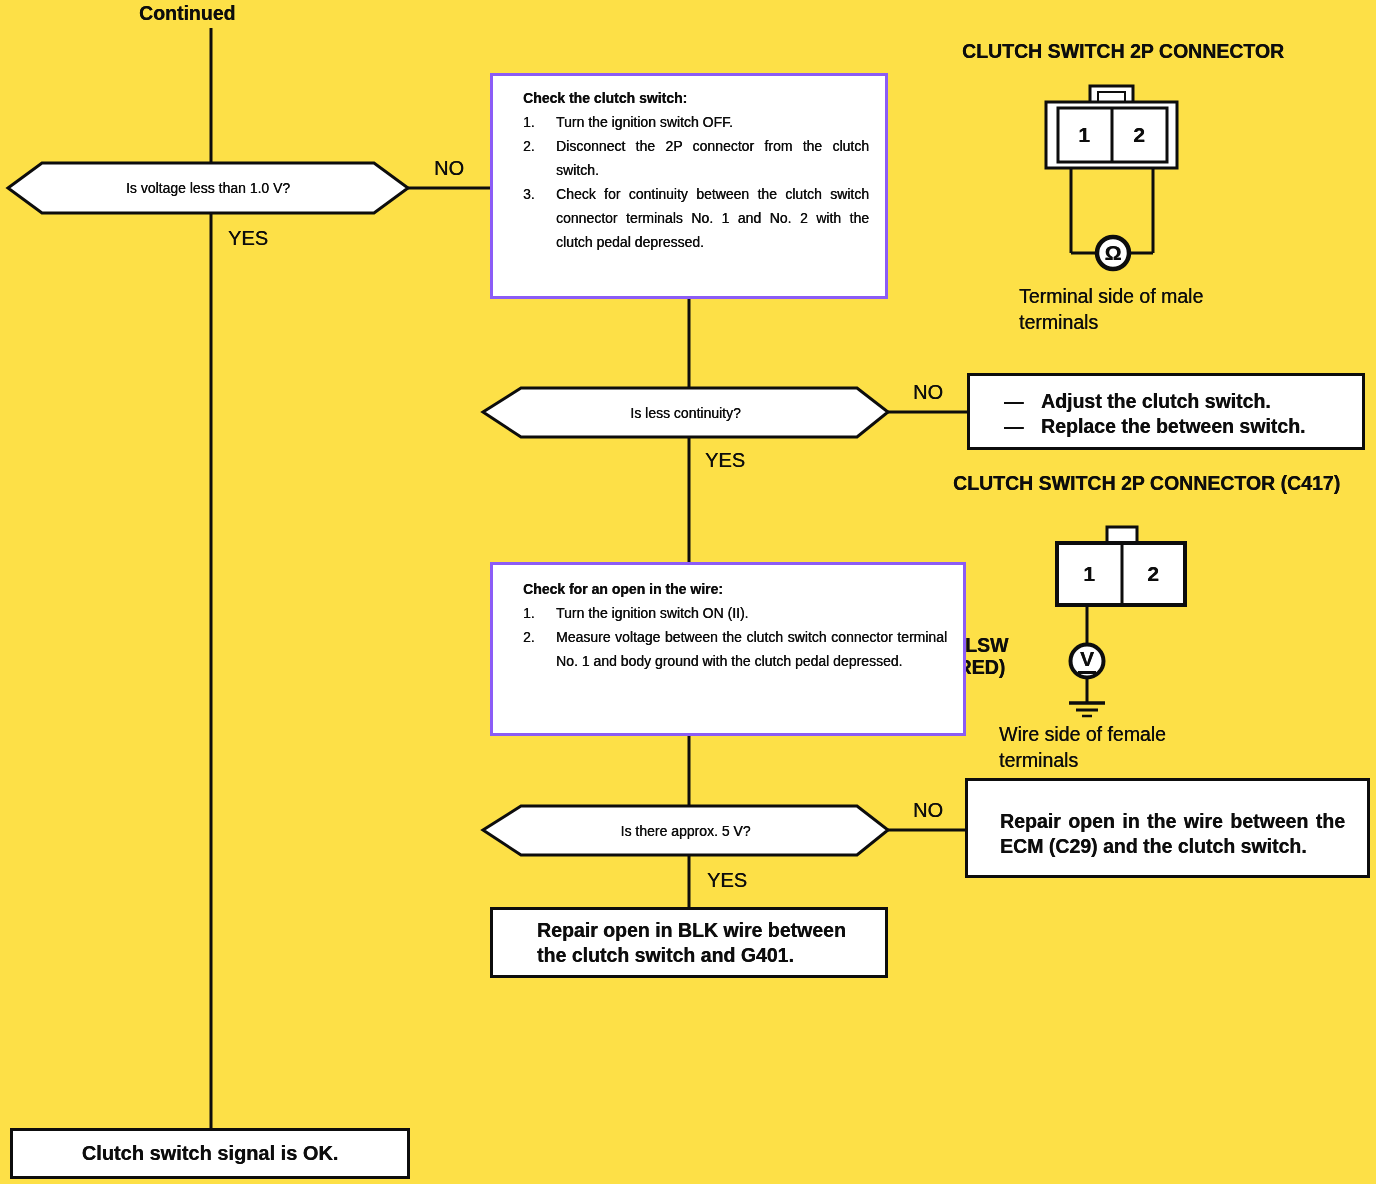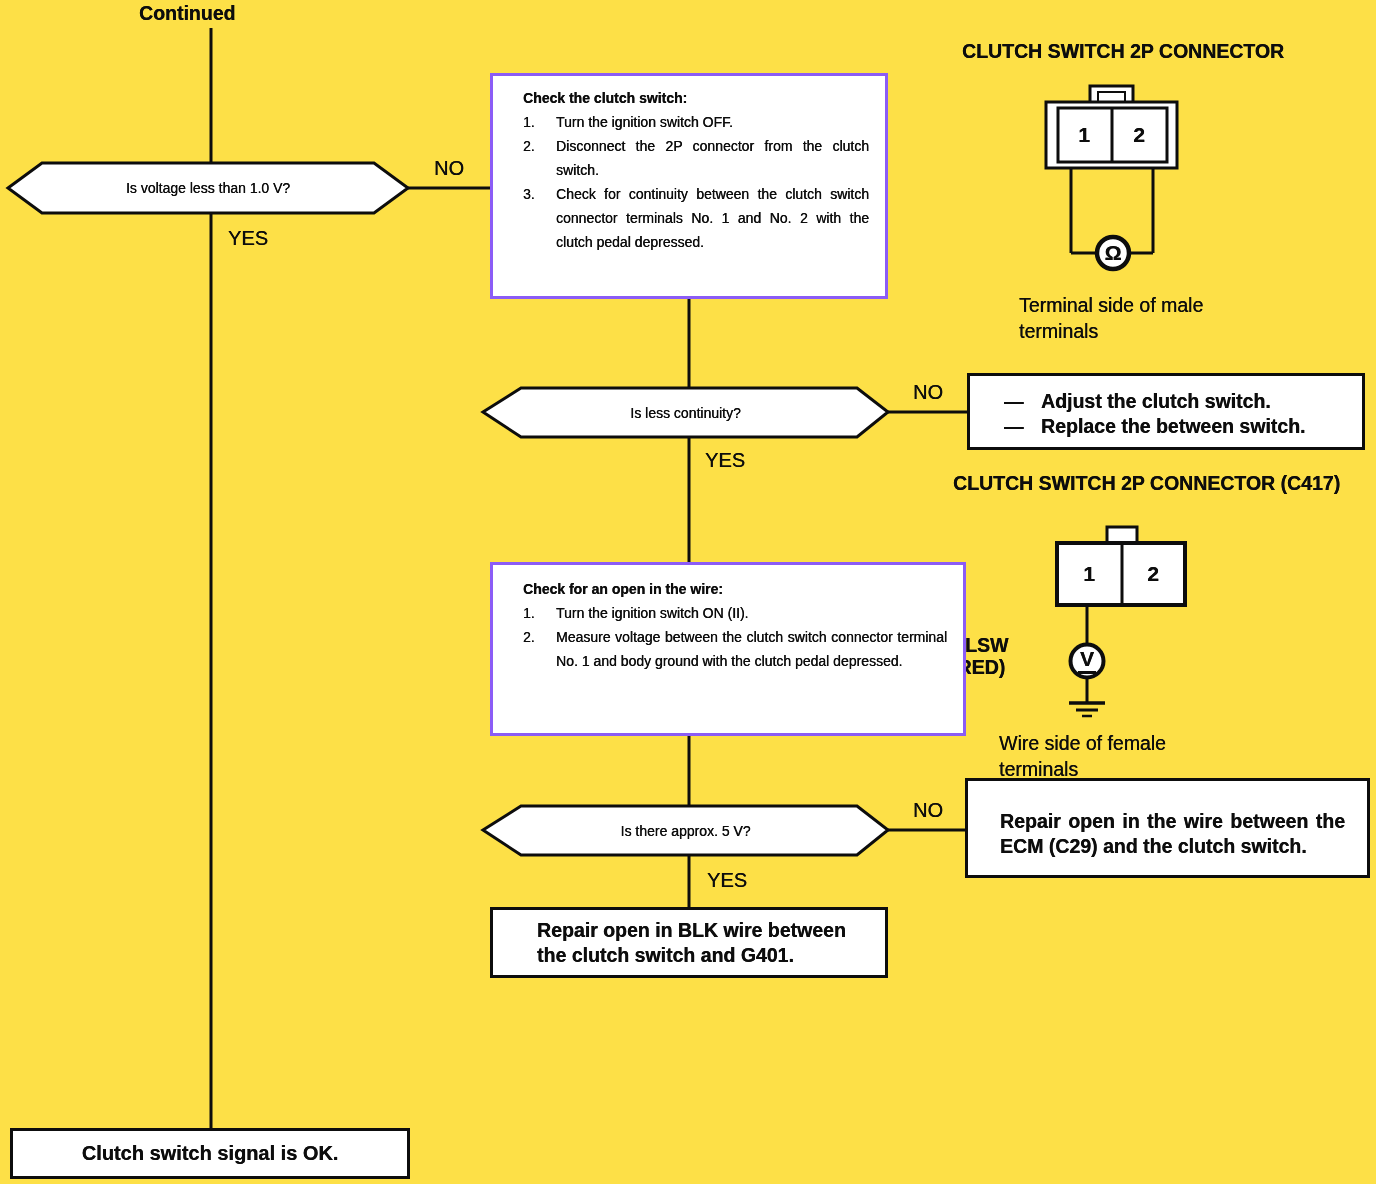--- a/index.html
+++ b/index.html
@@ -26,21 +26,21 @@
   .stxt{text-align:justify;}
 
   .actbox{
     position:absolute;box-sizing:border-box;background:#fff;border:3px solid #0d0d0d;
     font-size:19.5px;line-height:25px;font-weight:700;
   }
   .dashrow{display:grid;grid-template-columns:37px 1fr;}
   .just{text-align:justify;}
 
   .title{font-size:19.5px;font-weight:700;}
-  .cap{font-size:19.5px;line-height:26px;margin-top:9px;}
+  .cap{font-size:19.5px;line-height:26px;}
   .pin{font-size:21px;font-weight:700;}
   .meter{font-size:21px;font-weight:700;}
   .vu{border-bottom:3px solid #0d0d0d;padding:0 2px;line-height:1.05;}
 </style>
 </head>
 <body>
 
 <div class="canvas">
 
   <svg class="layer" width="1376" height="1184" viewBox="0 0 1376 1184">

